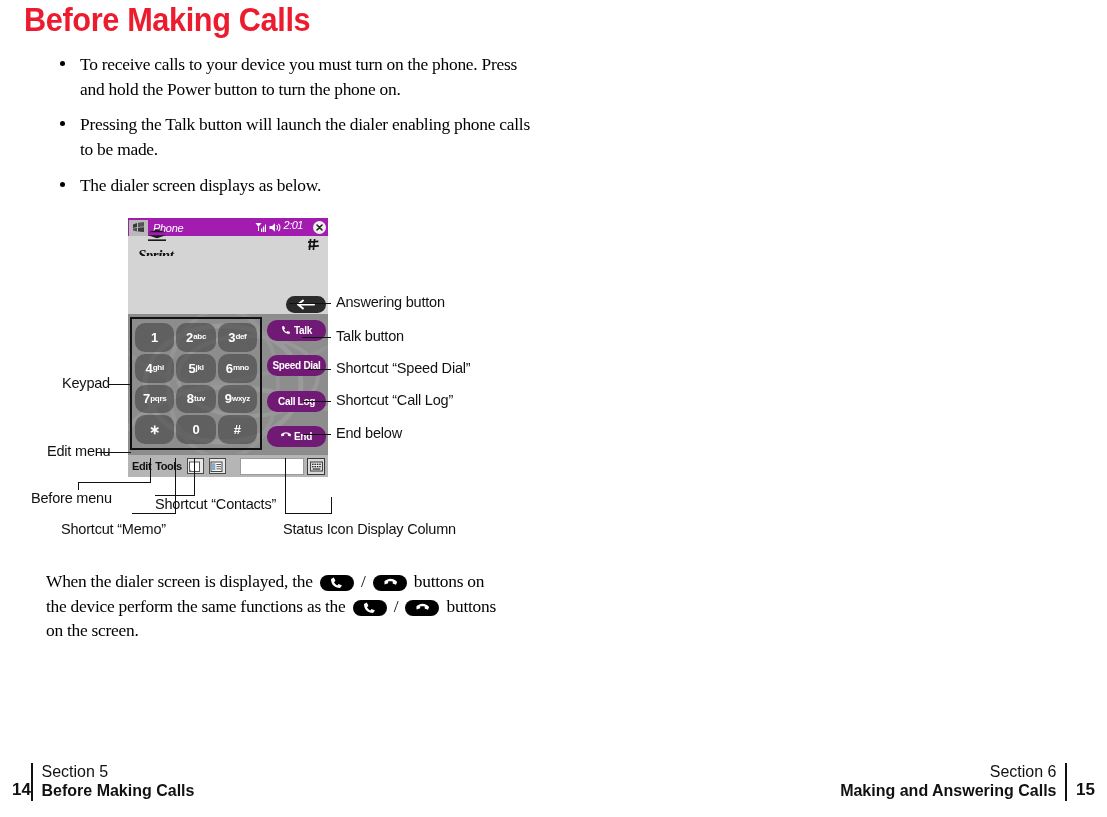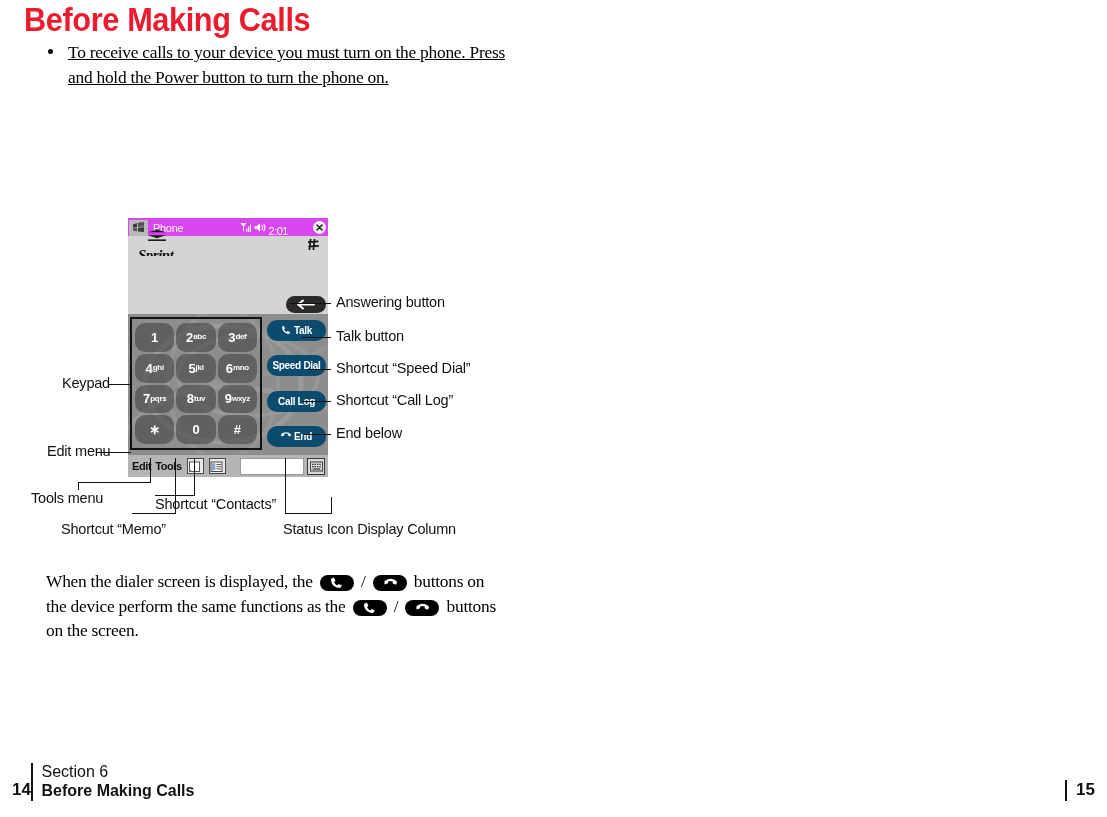--- a/index.html
+++ b/index.html
@@ -48,24 +48,23 @@
     color: #000;
     letter-spacing: -0.25px;
   }
 
   
   ul.bullets {
     position: absolute;
     left: 40px;
     top: 40px;
     width: 480px;
-    margin: 0;
+    margin: 12px;
     padding: 0;
     list-style: none;
-    text-decoration: underline;
   }
   ul.bullets > li {
     position: relative;
     padding-left: 28px;
     margin-bottom: 11px;
   }
   ul.bullets > li::before {
     content: "";
     position: absolute;
     left: 8px;
@@ -100,37 +99,37 @@
   .device {
     position: absolute;
     left: 128px;
     top: 12px;
     width: 200px;
     height: 258px;
     background: #cfcfcf;
   }
   .titlebar {
     position: absolute; left: 0; top: 0; width: 200px; height: 19px;
-    background: #d946ef;
-    display: flex; align-items: center;
+    background: #a21caf;
+    display: flex; align-items: center; font-style: italic;
   }
   .tb-start {
     width: 19px; height: 16px; margin-left: 1px;
     background: #b9b9b9;
     display: flex; align-items: center; justify-content: center;
   }
   .tb-title {
     color: #fff;
     font-family: "Liberation Sans", sans-serif;
     font-size: 11px;
     margin-left: 5px;
     flex: 1;
     letter-spacing: -0.3px;
   }
-  .tb-icons { display: flex; align-items: flex-end; gap: 3px; margin-right: 21px; }
+  .tb-icons { display: flex; align-items: flex-start; gap: 3px; margin-right: 6px; }
   .tb-time {
     color: #fff;
     font-family: "Liberation Sans", sans-serif;
     font-size: 11px;
     letter-spacing: -0.5px;
   }
   .tb-close {
     width: 13px; height: 13px; border-radius: 50%;
     background: #f0f0f0;
     display: flex; align-items: center; justify-content: center;
@@ -193,21 +192,21 @@
   .kbtn .sml { font-size: 8px; font-weight: bold; letter-spacing: -0.3px; }
 
   .sidebtns {
     position: absolute; left: 139px; top: 3px; width: 59px; height: 133px;
     display: flex; flex-direction: column; justify-content: space-between;
     padding: 3px 0;
     box-sizing: border-box;
   }
   .sbtn {
     height: 21px;
-    background: #0c4a6e;
+    background: #701a75;
     border-radius: 10px;
     color: #fff;
     font-family: "Liberation Sans", sans-serif;
     font-size: 10px;
     font-weight: bold;
     display: flex; align-items: center; justify-content: center;
     gap: 3px;
     letter-spacing: -0.3px;
   }
 
@@ -308,20 +307,22 @@
 </style>
 </head>
 <body>
 
 <div class="page page-left">
 
   <h1 class="chapter-title title-left">Before Making Calls</h1>
 
   <ul class="bullets">
     <li class="body-txt">To receive calls to your device you must turn on the phone. Press and hold the Power button to turn the phone on.</li>
+    <li class="body-txt">Pressing the Talk button will launch the dialer enabling phone calls to be made.</li>
+    <li class="body-txt">The dialer screen displays as below.</li>
   </ul>
 
   <div id="diagram">
 
     <div class="device">
 
       <div class="titlebar">
         <div class="tb-start">
           <svg width="13" height="11" viewBox="0 0 13 11" aria-hidden="true">
             <path d="M1 2.5 L5 1 L5 5 L1 6 Z" fill="#3a3a3a"></path>
@@ -529,21 +530,21 @@
     <div class="lead lead-h" style="left:285px; top:307px; width:47px;"></div>
     <div class="lead lead-v" style="left:331px; top:291px; height:17px;"></div>
 
     <div class="callout" style="left:336px; top:88px;">Answering button</div>
     <div class="callout" style="left:336px; top:122px;">Talk button</div>
     <div class="callout" style="left:336px; top:154px;">Shortcut “Speed Dial”</div>
     <div class="callout" style="left:336px; top:186px;">Shortcut “Call Log”</div>
     <div class="callout" style="left:336px; top:219px;">End below</div>
     <div class="callout" style="left:62px;  top:169px;">Keypad</div>
     <div class="callout" style="left:47px;  top:237px;">Edit menu</div>
-    <div class="callout" style="left:31px;  top:284px;">Tools menu</div>
+    <div class="callout" style="left:31px;  top:284px;">Before menu</div>
     <div class="callout" style="left:61px;  top:315px;">Shortcut “Memo”</div>
     <div class="callout" style="left:155px; top:290px;">Shortcut “Contacts”</div>
     <div class="callout" style="left:283px; top:315px;">Status Icon Display Column</div>
   </div>
 
   <p class="body-txt" style="position:absolute; left:46px; top:569px; width:450px; margin:0;">
     <span>When the dialer screen is displayed, the</span>
     <span class="key">
       <svg width="34" height="16" viewBox="0 0 34 16" aria-hidden="true">
         <path d="M11 4 C11 9.4 14.6 13 20 13 L22 10.6 L18.6 9 L17.2 10.4 C15.6 9.4 15 8.8 14 7.2 L15.4 5.8 L13.8 2.6 Z" fill="#fff"></path>
@@ -571,25 +572,29 @@
         </g>
       </svg>
     </span>
     <span>buttons on the screen.</span>
   </p>
 
   <div class="footer footer-left">
     <span class="pg">14</span>
     <span class="rule"></span>
     <span class="col">
-      <div class="sec">Section 6</div>
+      <div class="sec">Section 5</div>
       <div class="secname">Before Making Calls</div>
     </span>
   </div>
 </div>
 
 <div class="page page-right">
 
   <div class="footer footer-right">
+    <span class="col">
+      <div class="sec">Section 6</div>
+      <div class="secname">Making and Answering Calls</div>
+    </span>
     <span class="rule"></span>
     <span class="pg">15</span>
   </div>
 </div>
 
 </body></html>

